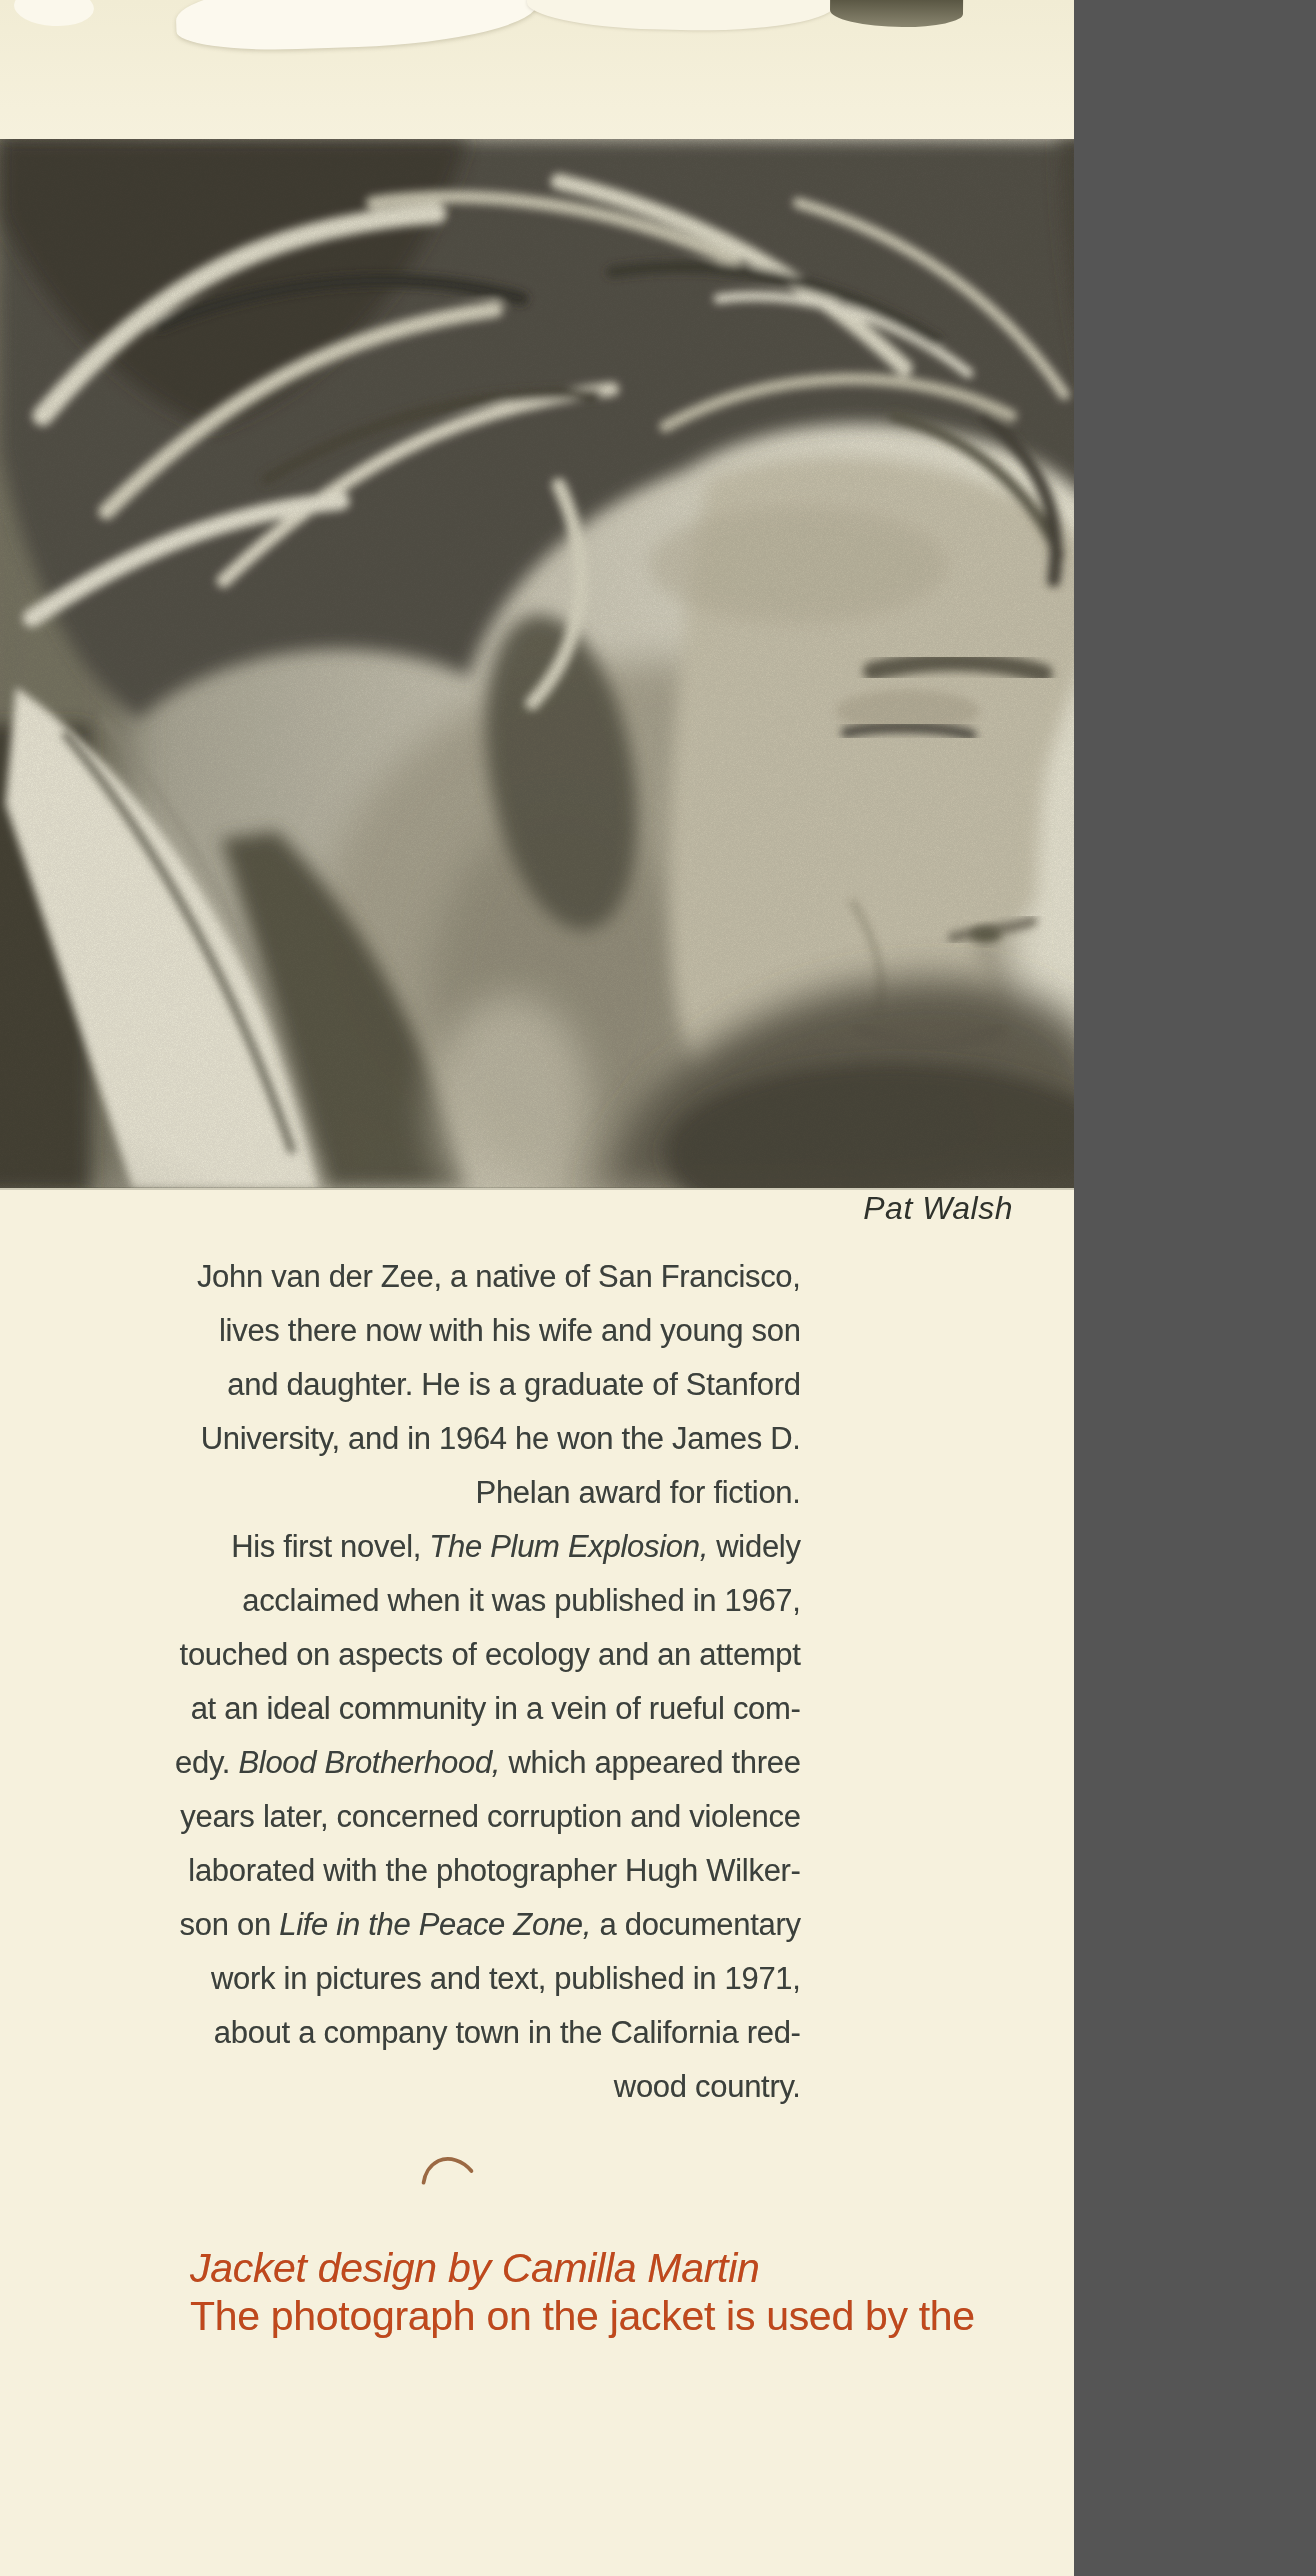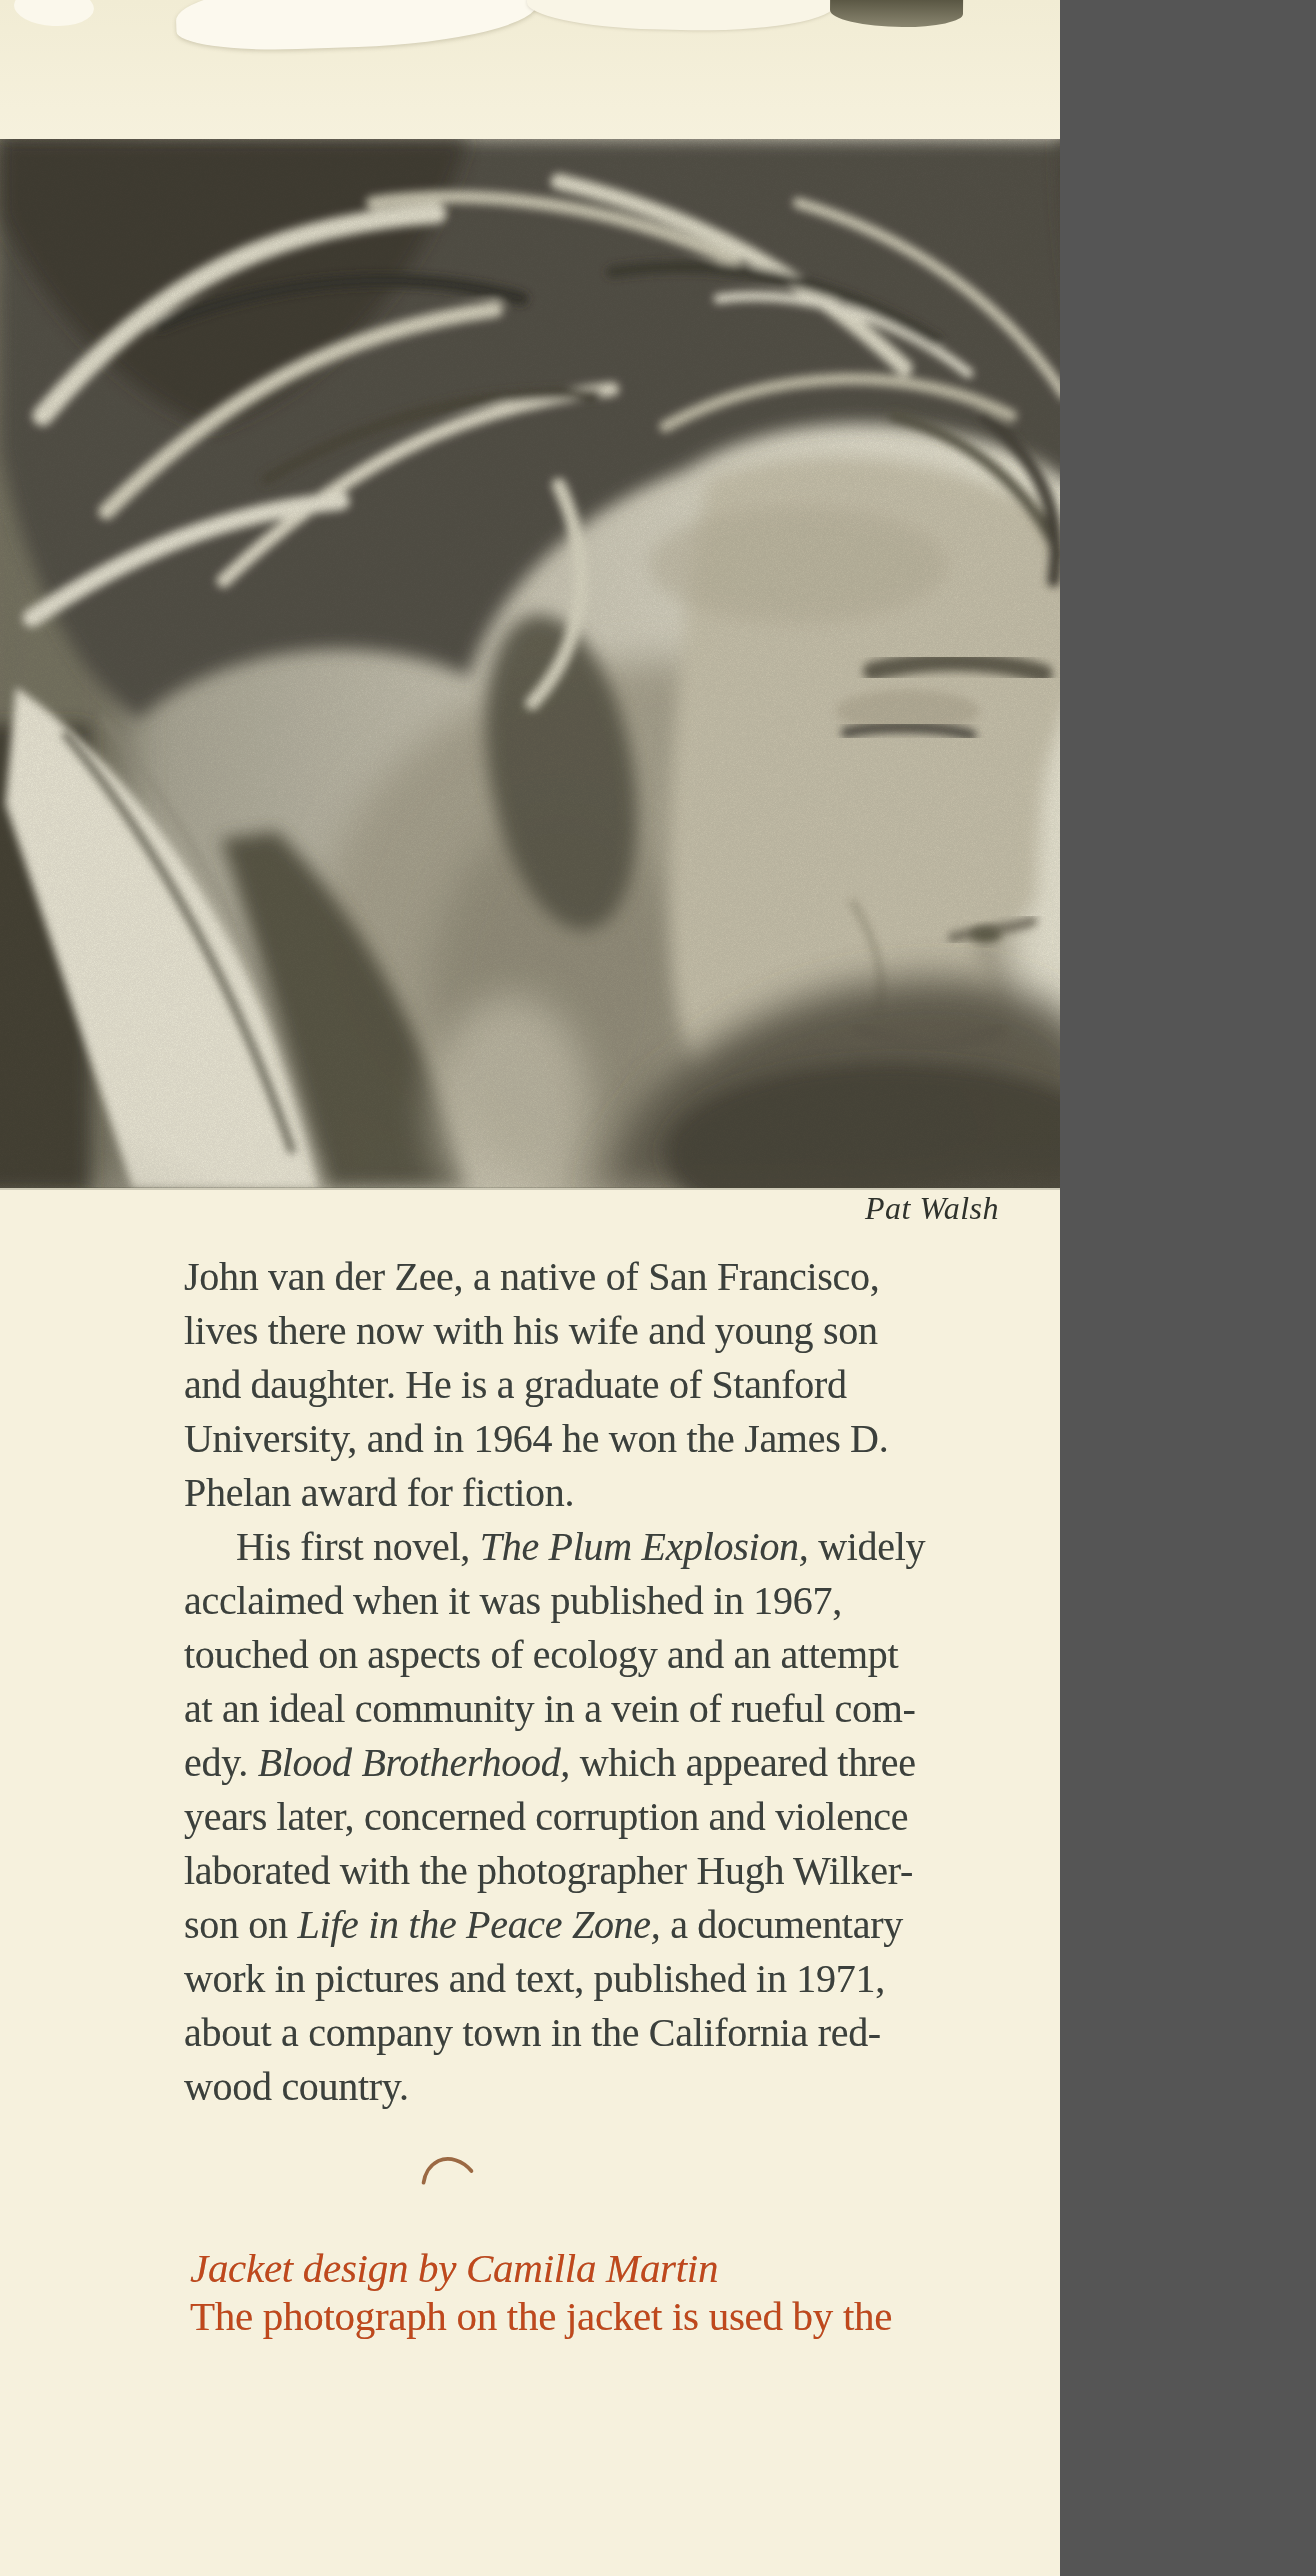--- a/index.html
+++ b/index.html
@@ -1,21 +1,22 @@
 <!DOCTYPE html>
 <html style="--page-bg: #f6f1dd; --body-text: #3b403c; --accent-red: #c0481c; --credit-text: #2f322c;font-size:8.5px"><head>
 <meta charset="utf-8">
 <style>
   html,body{margin:0;padding:0;background:#555;}
   .page{
     position:relative;
     width:1060px;height:2576px;
     background:var(--page-bg,#f6f1dd);
     overflow:hidden;
-    font-family:Liberation Serif, serif;
+    font-family:Liberation Sans, sans-serif;
+    padding-left:14px;
   }
   .page::before{ 
     content:"";position:absolute;left:0;top:0;width:100%;height:139px;
     background:linear-gradient(180deg,#f1ecd4,#f6f1dd);
   }
   
   .torn-strip{position:absolute;left:0;top:0;width:100%;height:85px;}
   .torn-piece{position:absolute;}
   .tp1{left:176px;top:-18px;width:362px;height:65px;background:#fcf9ee;
        border-radius:45% 55% 60% 40%/60% 50% 70% 40%;transform:rotate(-2deg);
@@ -35,22 +36,22 @@
   .photo svg{display:block;width:100%;height:100%;}
   .photo::after{content:"";position:absolute;left:0;bottom:-1.6px;width:100%;height:2.7px;
                 background:rgba(70,68,55,.22);}
   
   .photo-credit{
     position:absolute;right:61px;top:1190px;height:37px;line-height:37px;
     font-style:italic;font-size:32px;letter-spacing:0.5px;
     color:var(--credit-text,#2f322c);white-space:nowrap;
   }
   
-  .bio{position:absolute;left:184px;top:1250px;color:var(--body-text,#3b403c);
-       font-size:40px;letter-spacing:-0.3px;}
+  .bio{position:absolute;left:175px;top:1250px;color:var(--body-text,#3b403c);
+       font-size:31px;letter-spacing:-0.3px;text-align:right;}
   .bio .line{height:54px;line-height:54px;white-space:nowrap;}
   .line.indent{padding-left:52px;}
   .it{font-style:italic;}
   .bio,.design-credit,.permission{text-shadow:0 0 0.5px rgba(60,60,50,.35);}
   
   .pen-mark{position:absolute;left:418px;top:2154px;width:59px;height:33px;}
   
   .design-credit{
     position:absolute;left:190px;top:2223px;height:54px;line-height:54px;
     font-style:italic;font-size:41px;letter-spacing:-0.3px;

